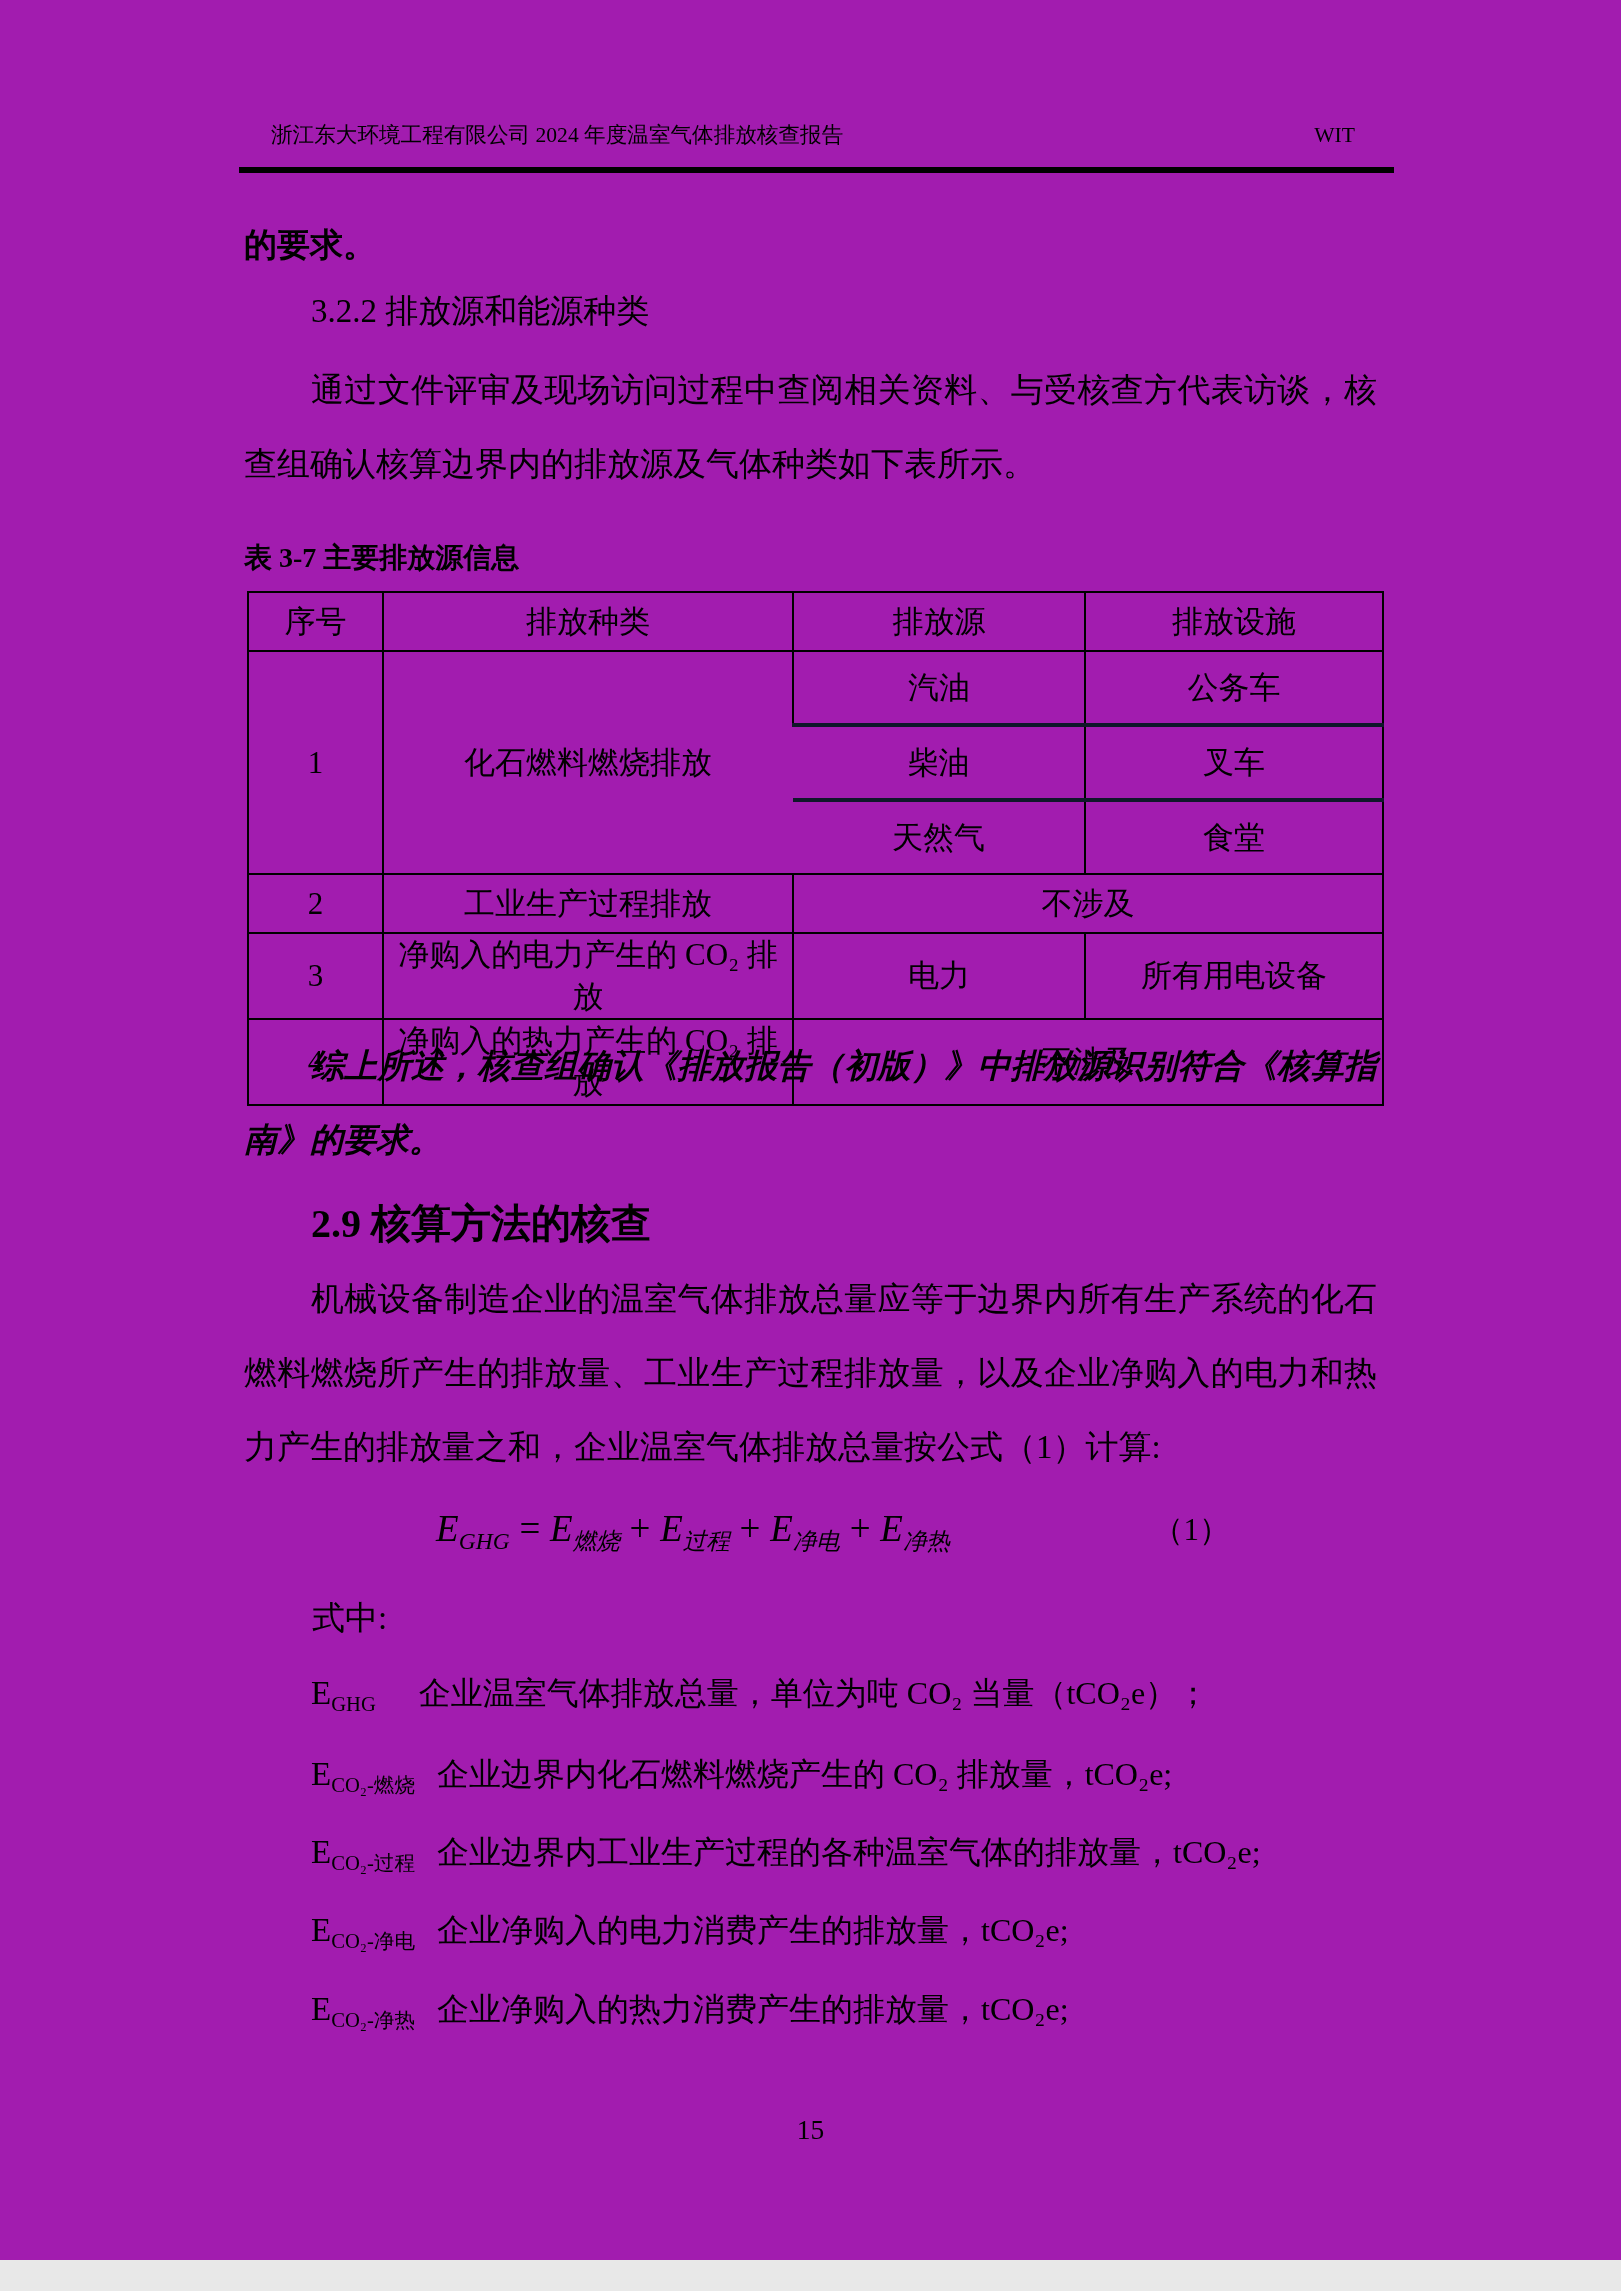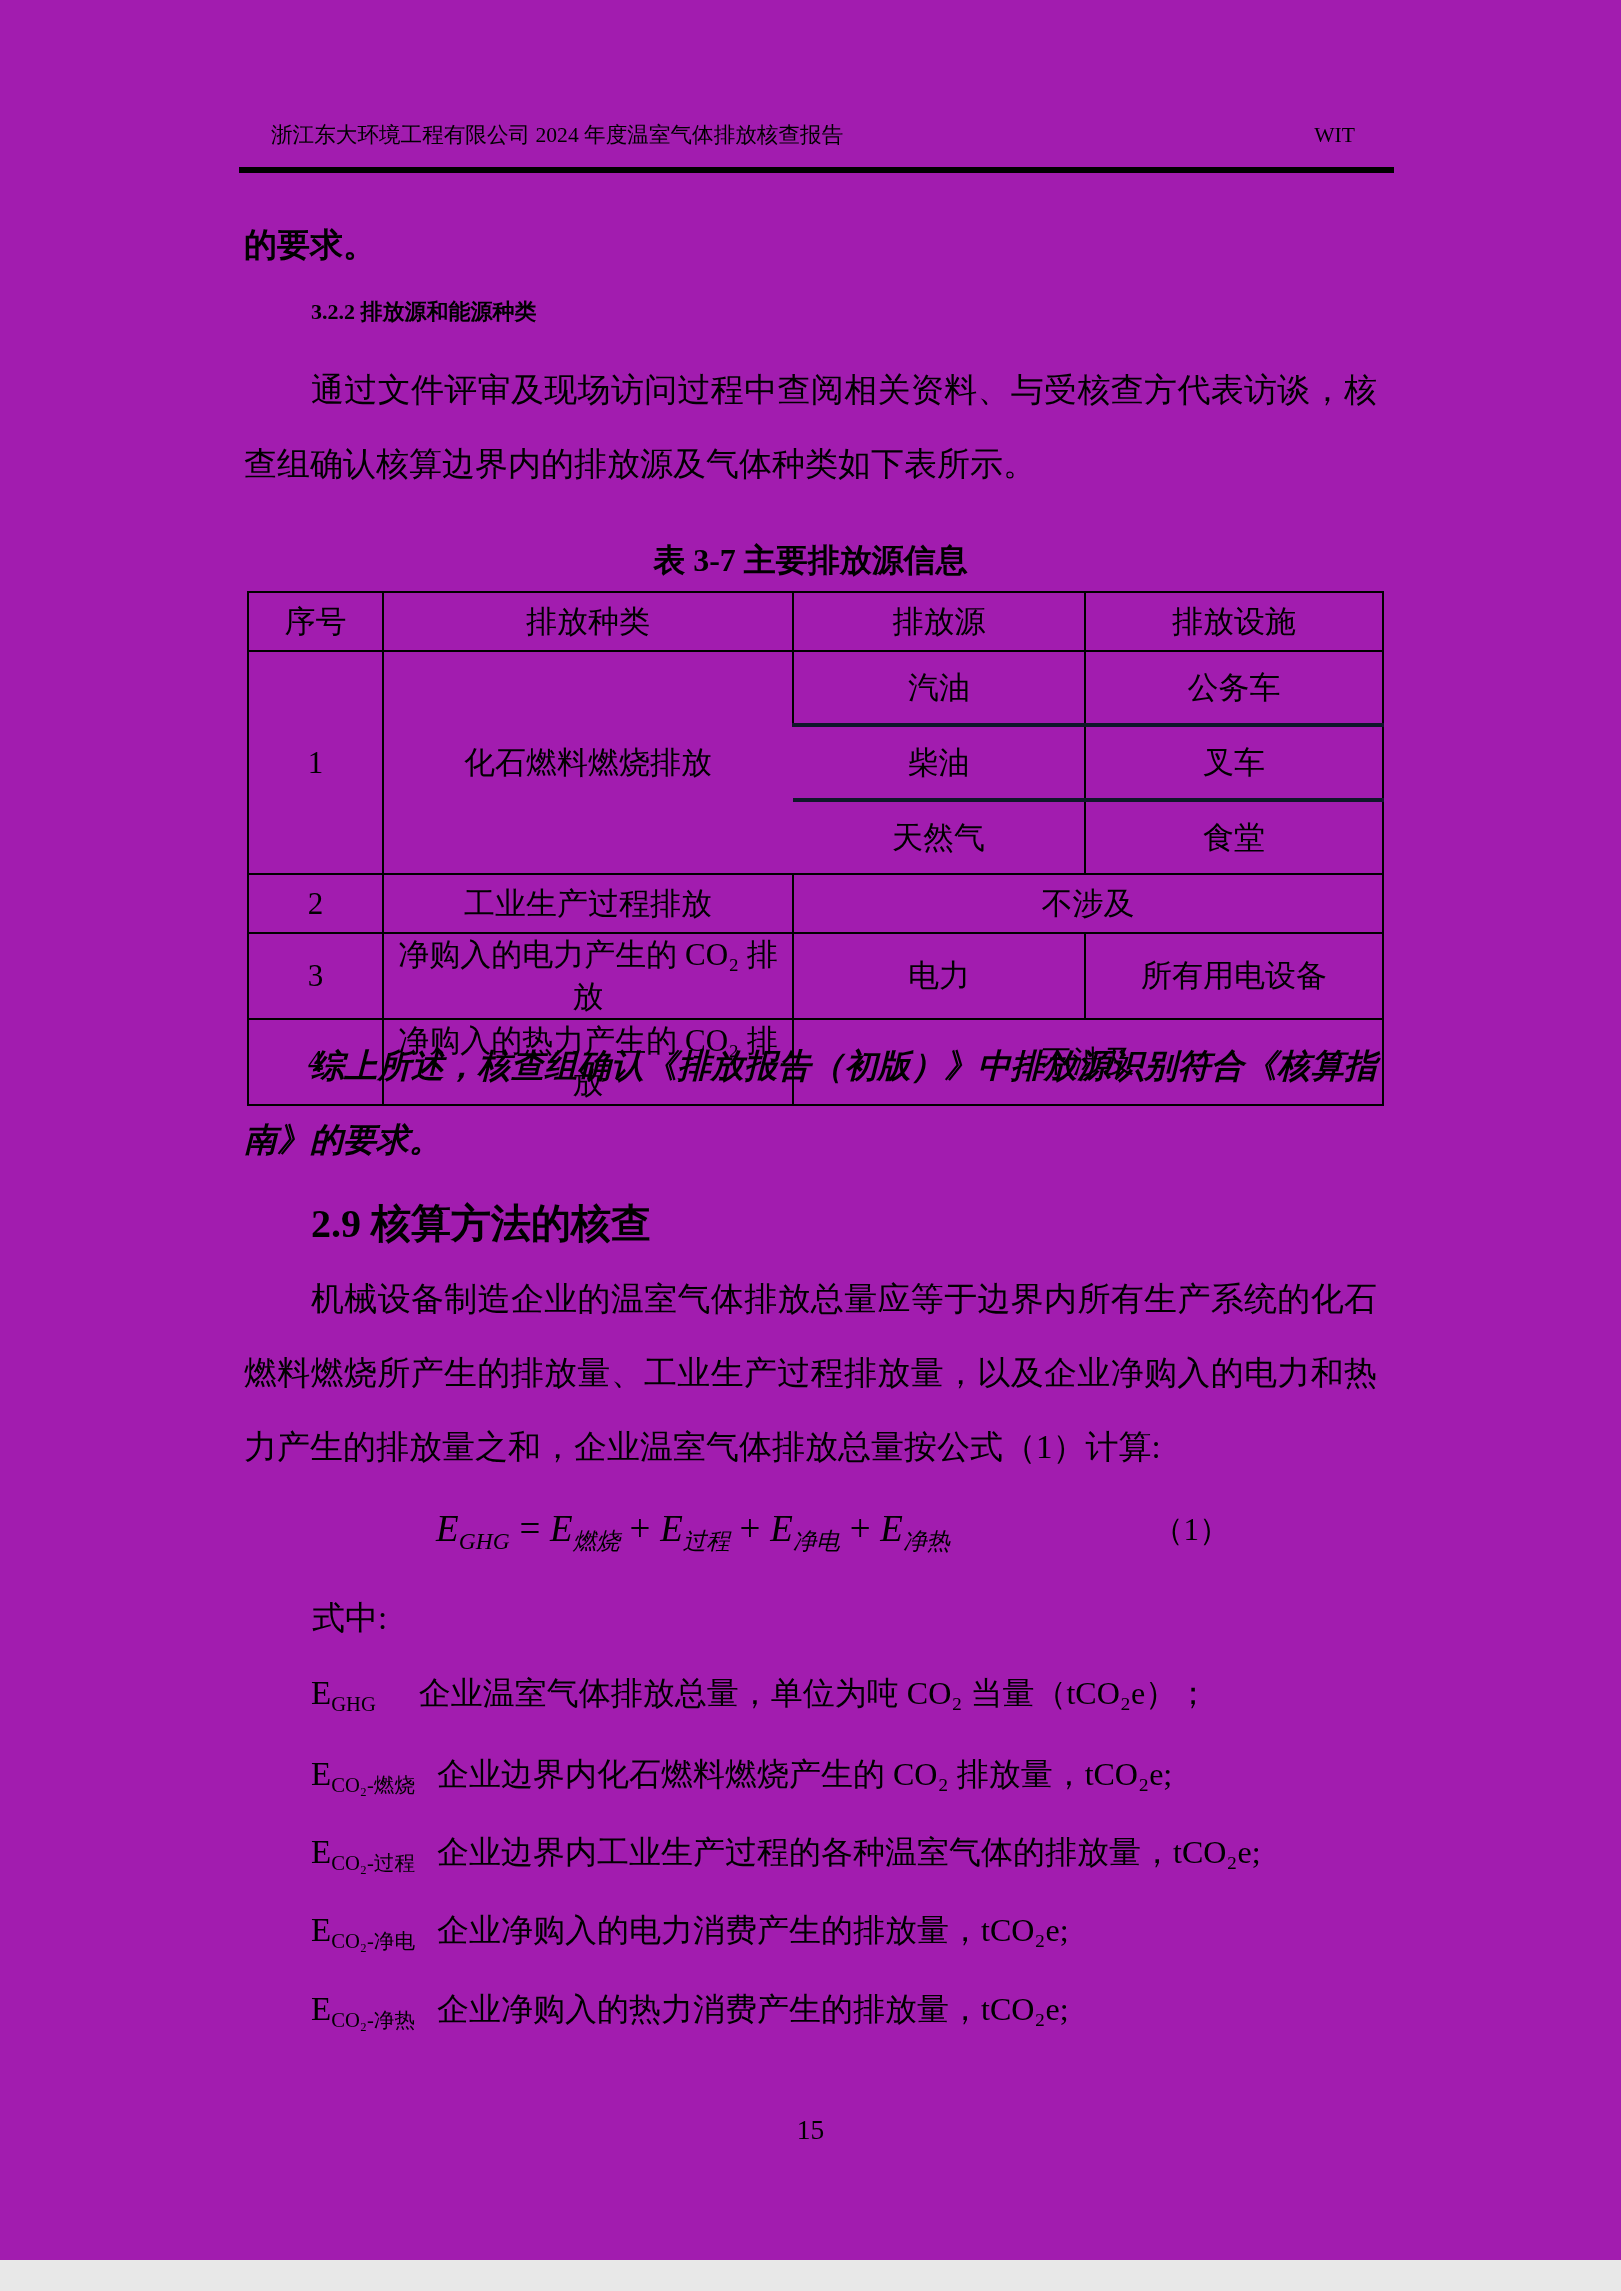--- a/index.html
+++ b/index.html
@@ -20,23 +20,23 @@
   }
   .hdr-rule{
     position:absolute;top:167px;left:239px;width:1155px;height:5.9px;
     background:#000;
   }
   
   .blk{position:absolute;left:244px;width:1133px;font-size:33px;line-height:74px;text-align:justify;}
   .blk.indent{text-indent:67px;}
   .single{line-height:1.25;}
   .bold{font-weight:bold;}
-  .h-322{position:absolute;left:311px;top:299px;font-size:22px;font-weight:bold;line-height:1.2;}
+  .h-322{position:absolute;left:311px;top:292px;font-size:33px;font-weight:normal;line-height:1.2;}
   .h-33{position:absolute;left:311px;top:1200px;font-size:40px;font-weight:bold;line-height:1.2;}
-  .caption{position:absolute;left:244px;top:541px;width:1133px;text-align:center;font-size:32px;font-weight:bold;line-height:1.2;}
+  .caption{position:absolute;left:244px;top:541px;width:1133px;text-align:left;font-size:28px;font-weight:bold;line-height:1.2;}
   
   .tbl{
     position:absolute;left:247px;top:591px;width:1135px;
     border-collapse:collapse;table-layout:fixed;
     font-size:31px;
   }
   .tbl th,.tbl td{
     border-left:2px solid #000;
     text-align:center;vertical-align:middle;
     padding:0;font-weight:normal;overflow:hidden;

